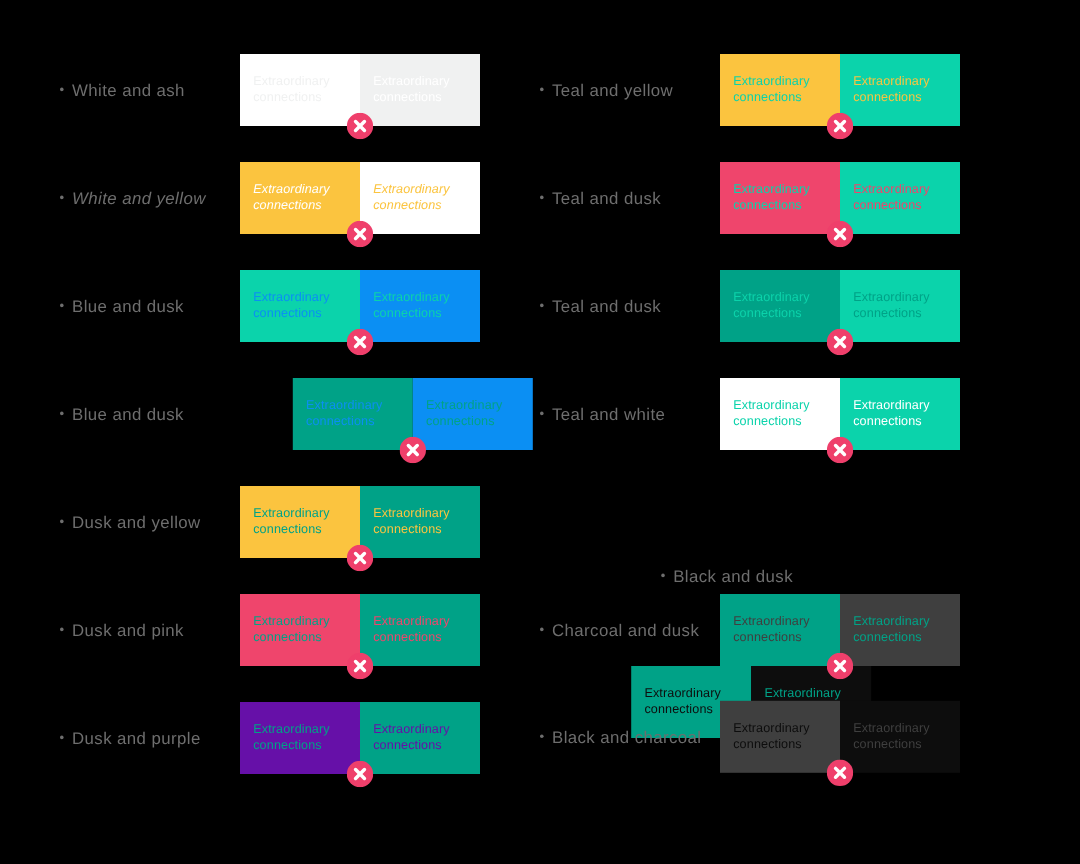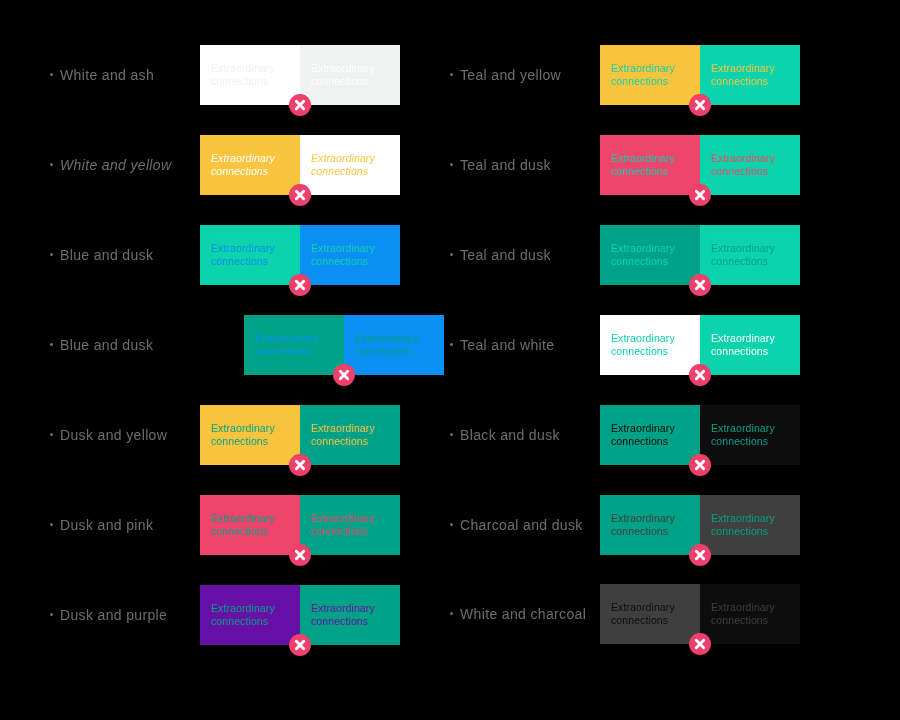--- a/index.html
+++ b/index.html
@@ -327,21 +327,21 @@
           <span>connections</span>
         </div>
         <div class="fail-badge">
           <svg viewBox="0 0 22 22" xmlns="http://www.w3.org/2000/svg">
             <circle cx="11" cy="11" r="11" fill="#ef3f6b"></circle>
             <path d="M7.3 7.3 L14.7 14.7 M14.7 7.3 L7.3 14.7" stroke="#ffffff" stroke-width="2.9" stroke-linecap="round"></path>
           </svg>
         </div>
       </div>
     </div>
-    <div class="pair-row col-right" style="top: 405px;">
+    <div class="pair-row col-right" style="top: 405px; flex-direction: column;">
       <div class="row-label">
         <span class="bullet-dot"></span>
         <span>Black and dusk</span>
       </div>
       <div class="swatch-pair">
         <div class="swatch" style="background: rgb(0, 162, 135); color: rgb(13, 13, 13);">
           <span>Extraordinary</span>
           <span>connections</span>
         </div>
         <div class="swatch" style="background: rgb(13, 13, 13); color: rgb(0, 162, 135);">
@@ -374,21 +374,21 @@
           <svg viewBox="0 0 22 22" xmlns="http://www.w3.org/2000/svg">
             <circle cx="11" cy="11" r="11" fill="#ef3f6b"></circle>
             <path d="M7.3 7.3 L14.7 14.7 M14.7 7.3 L7.3 14.7" stroke="#ffffff" stroke-width="2.9" stroke-linecap="round"></path>
           </svg>
         </div>
       </div>
     </div>
     <div class="pair-row col-right" style="top: 584px;">
       <div class="row-label">
         <span class="bullet-dot"></span>
-        <span>White and charcoal</span>
+        <span>Black and charcoal</span>
       </div>
       <div class="swatch-pair">
         <div class="swatch" style="background: rgb(63, 63, 63); color: rgb(13, 13, 13);">
           <span>Extraordinary</span>
           <span>connections</span>
         </div>
         <div class="swatch" style="background: rgb(13, 13, 13); color: rgb(63, 63, 63);">
           <span>Extraordinary</span>
           <span>connections</span>
         </div>

